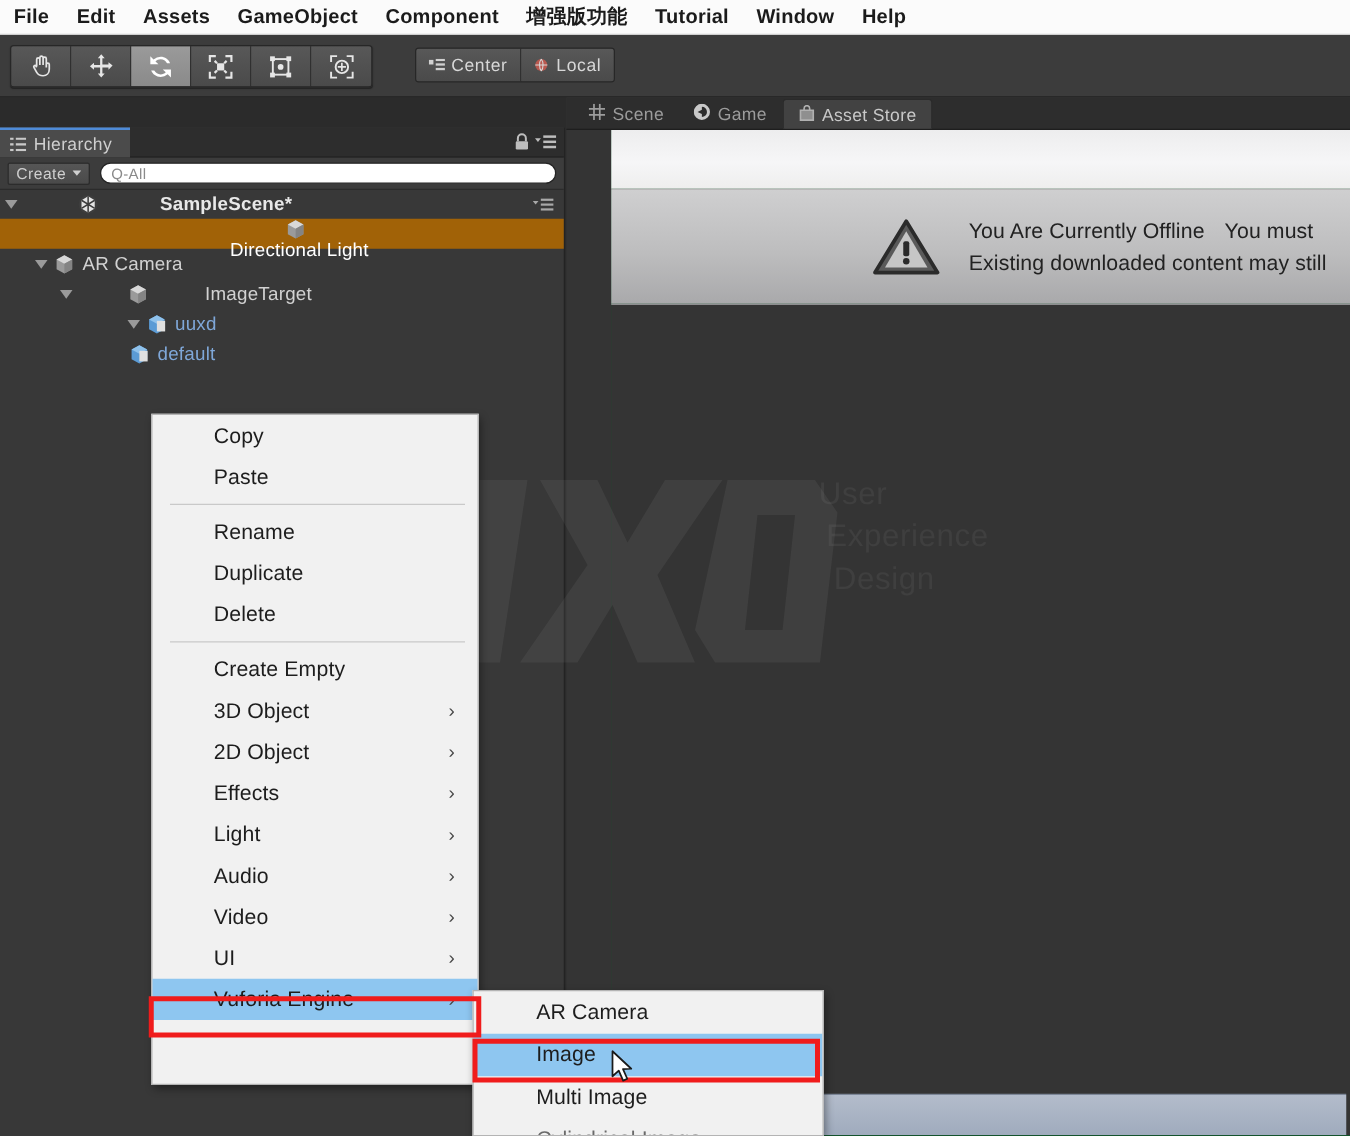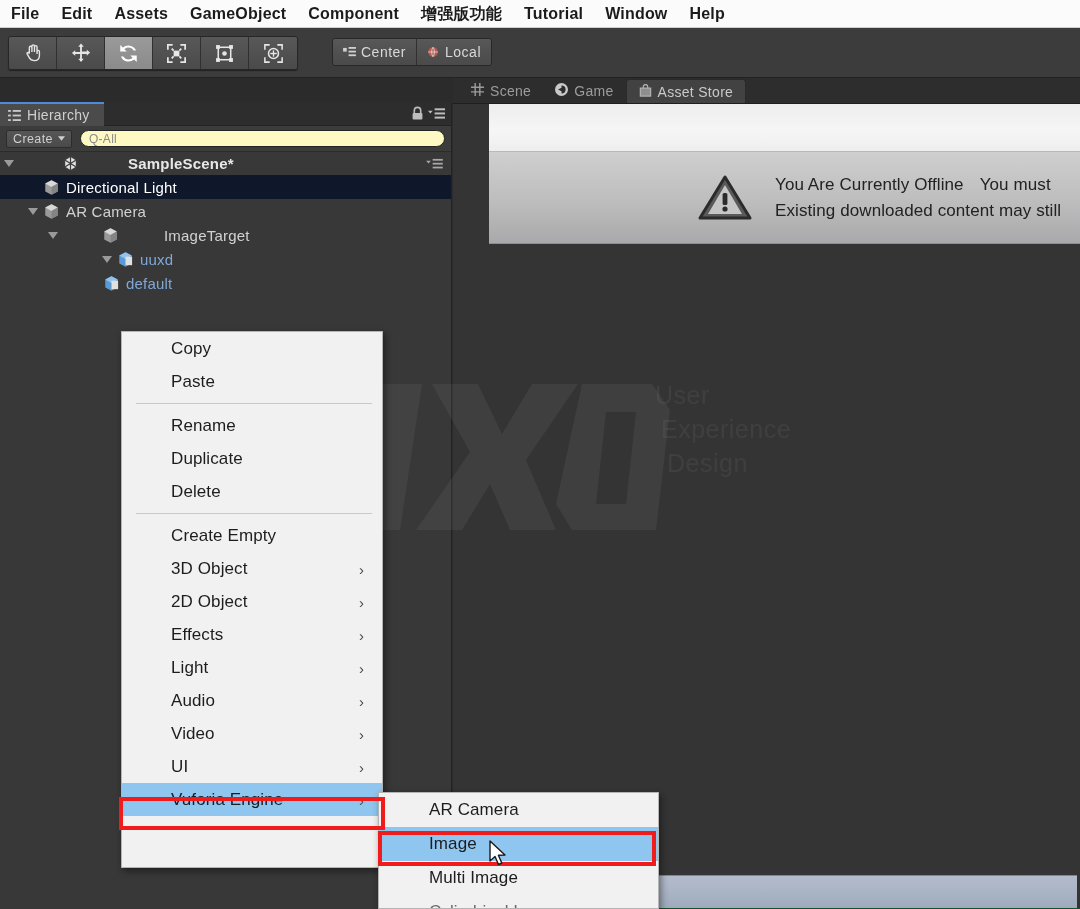--- a/index.html
+++ b/index.html
@@ -98,21 +98,21 @@
   .create-btn {
     height: 18px; padding: 0 6px;
     background: linear-gradient(#565656,#4a4a4a);
     border: 1px solid #2c2c2c; border-radius: 2px;
     color: #cfcfcf; font-size: 12.5px;
     display: flex; align-items: center; gap: 5px;
     letter-spacing: .4px;
   }
   .search-box {
     margin-left: 8px; flex: 1; height: 17px;
-    background: #fef9c3; border: 1px solid #242424;
+    background: #ffffff; border: 1px solid #242424;
     border-radius: 9px;
     display: flex; align-items: center; padding: 0 8px; gap: 3px;
   }
   .search-ph { font-size: 12px; color: #8a8a8a; letter-spacing: .3px; }
 
   .scene-row {
     height: 23px; display: flex; align-items: center;
     padding-left: 4px; position: relative;
     background: #383838;
     gap: 43px;
@@ -121,21 +121,21 @@
     font-size: 15px; color: #e8e8e8; font-weight: bold;
     letter-spacing: .2px;
   }
   .scene-menu { position: absolute; right: 8px; top: 6px; }
 
   .tree-row {
     height: 24px; display: flex; align-items: center;
     font-size: 15px; letter-spacing: .2px;
     position: relative;
   }
-  .tree-row.selected { background: #0f172a; }
+  .tree-row.selected { background: #a16207; flex-direction: column; }
   .tree-row .label { color: #d2d2d2; }
   .tree-row.selected .label { color: #ffffff; }
   .tree-row.blue .label { color: #7fa7d8; }
   .disc {
     width: 0; height: 0; margin-right: 5px;
     border-left: 6px solid #9a9a9a;
     border-top: 4px solid transparent;
     border-bottom: 4px solid transparent;
   }
   .disc.open {

